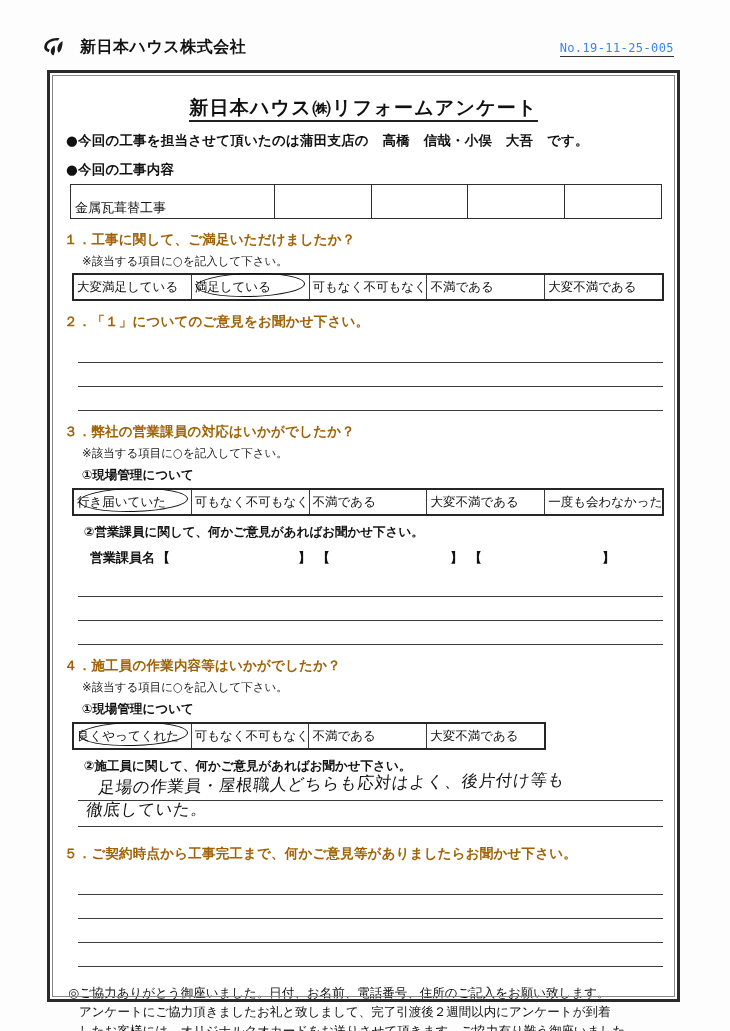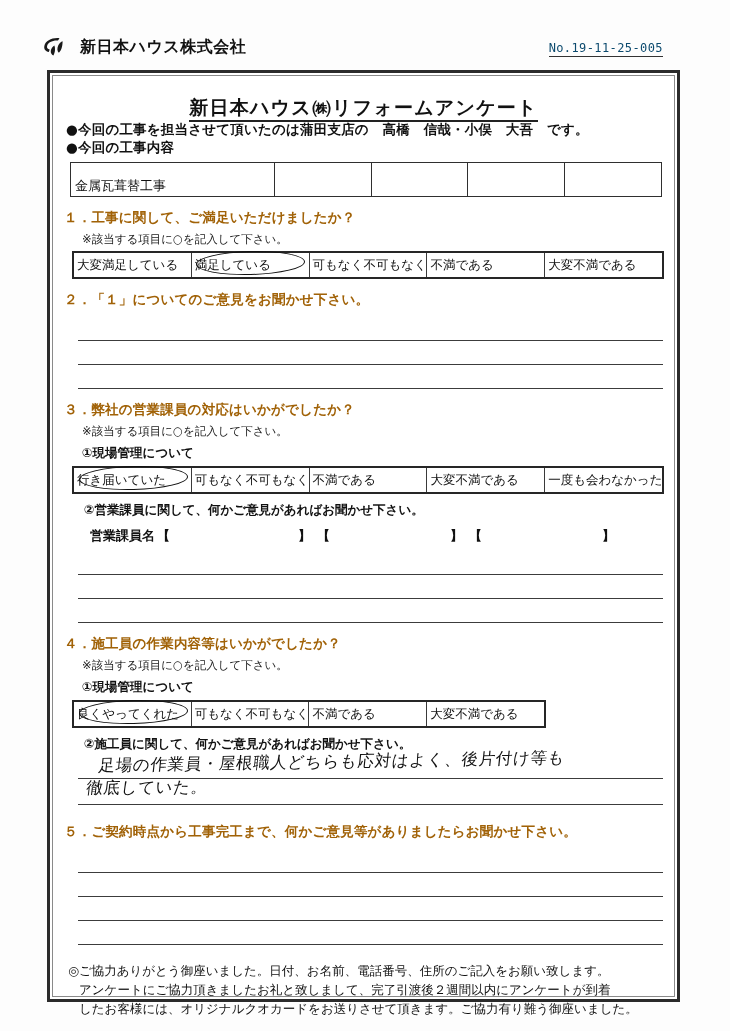--- a/index.html
+++ b/index.html
@@ -47,27 +47,27 @@
   }
   .company-name {
     font-size: 16px;
     font-weight: bold;
     letter-spacing: 0.5px;
     white-space: nowrap;
     color: #111;
   }
   .doc-no {
     position: absolute;
-    right: 27px;
+    right: 16px;
     top: 5px;
     font-size: 12px;
     letter-spacing: 0.4px;
     border-bottom: 1px solid #333;
     padding-bottom: 1px;
-    color: #0c4a6e;
+    color: #3b82f6;
     font-family: "DejaVu Sans Mono", "Liberation Mono", monospace;
   }
 
   
   .page-frame {
     position: absolute;
     left: 47px;
     top: 70px;
     width: 633px;
     height: 932px;
@@ -106,20 +106,21 @@
   .form-title span {
     border-bottom: 2px solid #222;
     padding-bottom: 2px;
   }
 
   
   .bullet-line {
     font-size: 13.5px;
     font-weight: bold;
     margin-left: 10px;
+    margin-top: 11px;
     letter-spacing: 0.2px;
     color: #111;
     white-space: nowrap;
   }
 
   
   .work-table {
     margin: 5px 0 0 14px;
     width: 592px;
     border-collapse: collapse;

